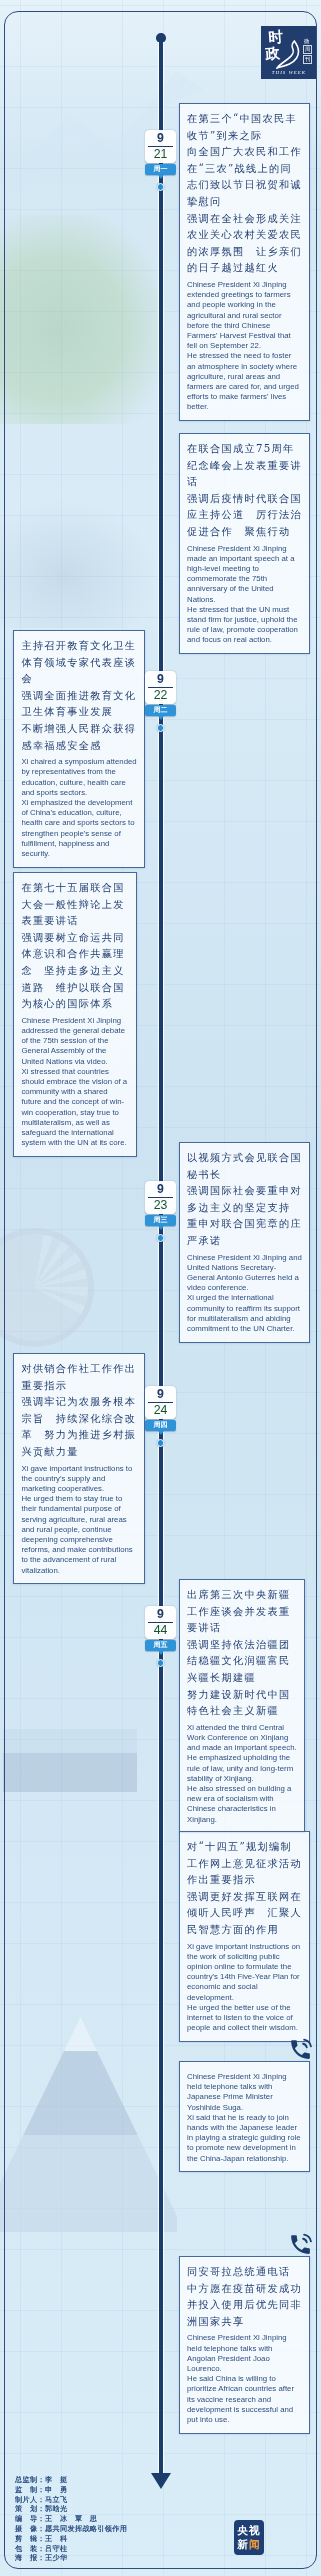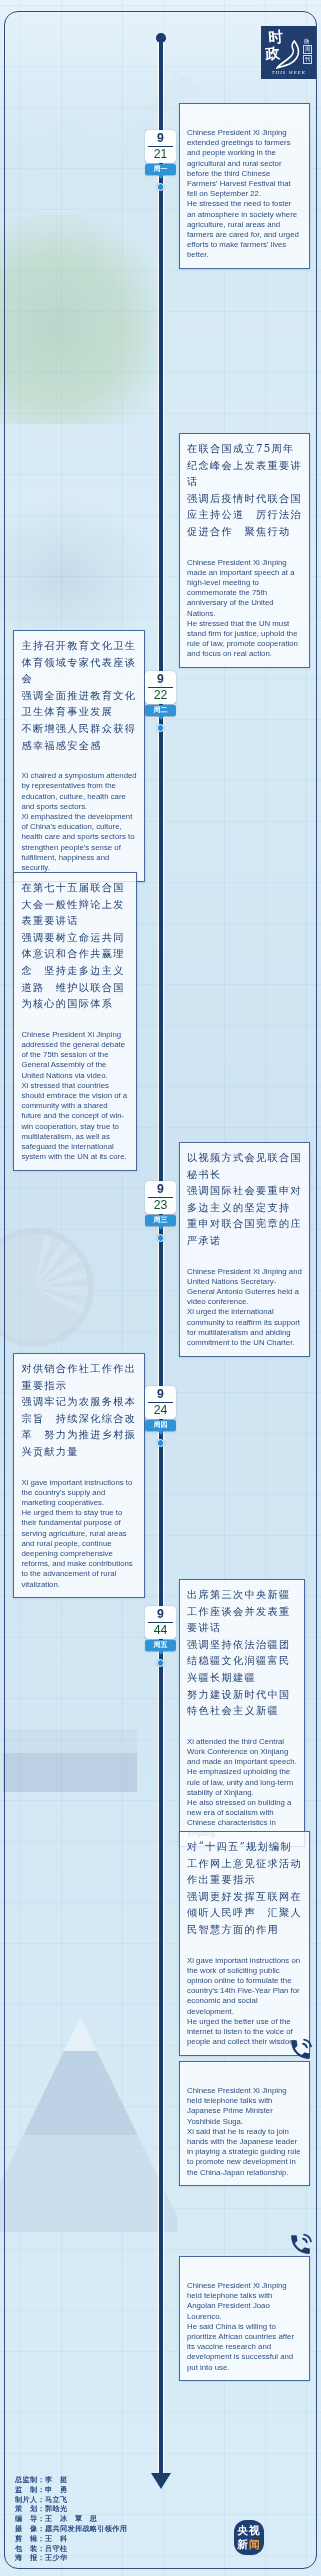--- a/index.html
+++ b/index.html
@@ -29,40 +29,40 @@
   .badge .wd{background:#2f93d8;color:#fff;font-size:7px;font-weight:bold;line-height:10.2px;
        border-radius:2.1px;margin-top:1.1px;box-shadow:0 0.5px 1.1px rgba(25,55,105,.3);}
   .badge .ptr{width:0;height:0;border:3.8px solid transparent;border-top:4.8px solid #2f93d8;margin:0 auto;}
   .badge .dot{width:5.9px;height:5.9px;background:#1e8ed8;border:1.6px solid #fff;border-radius:50%;
        margin:1.6px auto 0;box-shadow:0 0 1.6px rgba(25,55,105,.45);}
   
   .block{position:absolute;z-index:4;background:rgba(250,253,255,.82);border:0.5px solid #47689a;
        box-shadow:0 0.5px 2.1px rgba(40,75,125,.22);padding:7px 7px 7.5px;box-sizing:border-box;}
   .cn{font-family:"DejaVu Serif","Liberation Serif",serif;color:#203d70;font-size:10.2px;
        line-height:16.6px;letter-spacing:1.3px;white-space:pre-line;font-weight:500;}
-  .en{margin-top:17px;color:#2f4f80;font-size:7.8px;line-height:10.2px;white-space:pre-line;}
+  .en{margin-top:3px;color:#2f4f80;font-size:7.8px;line-height:10.2px;white-space:pre-line;}
   
   .logo{position:absolute;left:261px;top:26px;width:56px;height:53px;background:#203d6d;z-index:5;
        color:#fff;overflow:hidden;}
   .logo .big{position:absolute;left:7.5px;top:3.2px;font-family:"DejaVu Serif",serif;font-weight:bold;
        font-size:14.5px;line-height:15.6px;transform:rotate(-4deg);}
   .logo .big div:last-child{margin-left:-4.3px;}
   .logo .vert{position:absolute;right:4.8px;top:11.8px;font-size:5.4px;line-height:7px;text-align:center;}
   .logo .vert span{display:block;width:7px;margin-bottom:0.5px;}
   .logo .vert span.bx{border:0.5px solid rgba(255,255,255,.8);}
   .logo .tag{position:absolute;left:0;right:0;bottom:3.8px;text-align:center;font-size:4.8px;
        letter-spacing:1.1px;font-style:italic;font-family:"Liberation Serif",serif;}
   .logo svg{position:absolute;left:15px;top:14px;}
   
   .phone{position:absolute;z-index:5;width:25px;height:25px;}
   
   .credits{position:absolute;left:15px;top:2475px;z-index:4;color:#2b4d80;font-size:7.2px;
        font-weight:bold;line-height:9.8px;letter-spacing:0.3px;}
   .cctv{position:absolute;left:234px;top:2520px;width:30px;height:35px;background:#1e3f73;
-       border-radius:12px;z-index:4;text-align:center;padding-top:4.3px;box-sizing:border-box;}
+       border-radius:4px;z-index:4;text-align:center;padding-top:4.3px;box-sizing:border-box;}
   .cctv div{font-size:10.7px;font-weight:bold;color:#fff;line-height:13.4px;letter-spacing:1.1px;}
   .cctv .orange{color:#f39a36;}
   
   .fields{left:0;top:215px;width:164px;height:209px;opacity:.32;
        background:radial-gradient(ellipse at 35% 55%,#7fae6f 0%,#9cc487 45%,rgba(180,210,190,0) 78%);}
   .unflags{left:0;top:499px;width:161px;height:129px;opacity:.25;
        background:radial-gradient(ellipse at 40% 60%,#8fa7c2 0%,rgba(170,195,220,0) 70%);}
   .unemblem{left:-25px;top:1228px;width:107px;height:107px;border-radius:50%;opacity:.45;
        border:6.4px solid #c3d0df;
        background:conic-gradient(#cfdae6 0 10deg,#dde6ef 10deg 20deg,#cfdae6 20deg 30deg,#dde6ef 30deg 40deg,
@@ -155,20 +155,23 @@
   <div class="box">
       <div class="m">9</div>
   <div class="d">44</div>
     </div>
   <div class="wd">周五</div>
   <div class="ptr"></div>
   <div class="dot"></div>
 </div>
 
 <div class="block" style="left:179px;top:103px;width:131px">
+  <div class="cn">在第三个“中国农民丰收节”到来之际
+向全国广大农民和工作在“三农”战线上的同志们致以节日祝贺和诚挚慰问
+强调在全社会形成关注农业关心农村关爱农民的浓厚氛围　让乡亲们的日子越过越红火</div>
   <div class="en">Chinese President Xi Jinping extended greetings to farmers and people working in the agricultural and rural sector before the third Chinese Farmers' Harvest Festival that fell on September 22.
 He stressed the need to foster an atmosphere in society where agriculture, rural areas and farmers are cared for, and urged efforts to make farmers' lives better.</div>
 </div>
 <div class="block" style="left:179px;top:433px;width:131px">
   <div class="cn">在联合国成立75周年纪念峰会上发表重要讲话
 强调后疫情时代联合国应主持公道　厉行法治　促进合作　聚焦行动</div>
   <div class="en">Chinese President Xi Jinping made an important speech at a high-level meeting to commemorate the 75th anniversary of the United Nations.
 He stressed that the UN must stand firm for justice, uphold the rule of law, promote cooperation and focus on real action.</div>
 </div>
 <div class="block" style="left:13.4px;top:630px;width:132px">
@@ -208,20 +211,22 @@
   <div class="cn">对“十四五”规划编制工作网上意见征求活动作出重要指示
 强调更好发挥互联网在倾听人民呼声　汇聚人民智慧方面的作用</div>
   <div class="en">Xi gave important instructions on the work of soliciting public opinion online to formulate the country's 14th Five-Year Plan for economic and social development.
 He urged the better use of the internet to listen to the voice of people and collect their wisdom.</div>
 </div>
 <div class="block" style="left:179px;top:2061px;width:131px">
   <div class="en">Chinese President Xi Jinping held telephone talks with Japanese Prime Minister Yoshihide Suga.
 Xi said that he is ready to join hands with the Japanese leader in playing a strategic guiding role to promote new development in the China-Japan relationship.</div>
 </div>
 <div class="block" style="left:179px;top:2256px;width:131px">
+  <div class="cn">同安哥拉总统通电话
+中方愿在疫苗研发成功并投入使用后优先同非洲国家共享</div>
   <div class="en">Chinese President Xi Jinping held telephone talks with Angolan President Joao Lourenco.
 He said China is willing to prioritize African countries after its vaccine research and development is successful and put into use.</div>
 </div>
 
 <svg class="phone" style="left:288px;top:2037px" viewBox="0 0 24 24">
   <path fill="#1c3c6b" d="M6.62 10.79c1.44 2.83 3.76 5.14 6.59 6.59l2.2-2.2c.27-.27.67-.36 1.02-.24 1.12.37 2.33.57 3.57.57.55 0 1 .45 1 1V20c0 .55-.45 1-1 1-9.39 0-17-7.61-17-17 0-.55.45-1 1-1h3.5c.55 0 1 .45 1 1 0 1.25.2 2.45.57 3.57.11.35.03.74-.25 1.02l-2.2 2.2z"></path>
   <path fill="none" stroke="#1c3c6b" stroke-width="1.8" stroke-linecap="round" d="M14.5 6.5a4.5 4.5 0 0 1 3.5 3.5"></path>
   <path fill="none" stroke="#1c3c6b" stroke-width="1.8" stroke-linecap="round" d="M15.5 2.5a8 8 0 0 1 6.5 6.5"></path>
 </svg>
 <svg class="phone" style="left:288px;top:2232px" viewBox="0 0 24 24">

